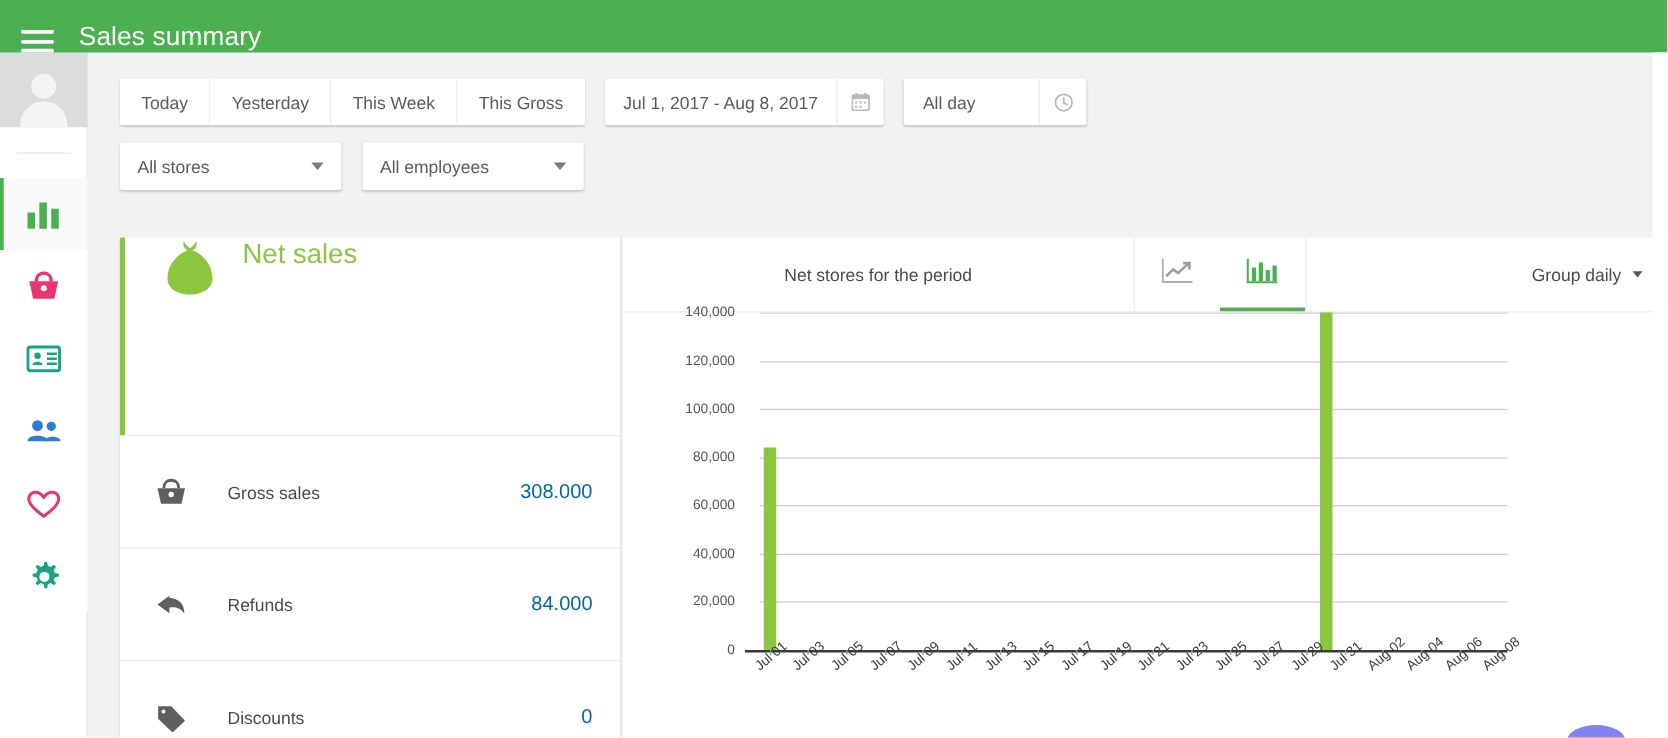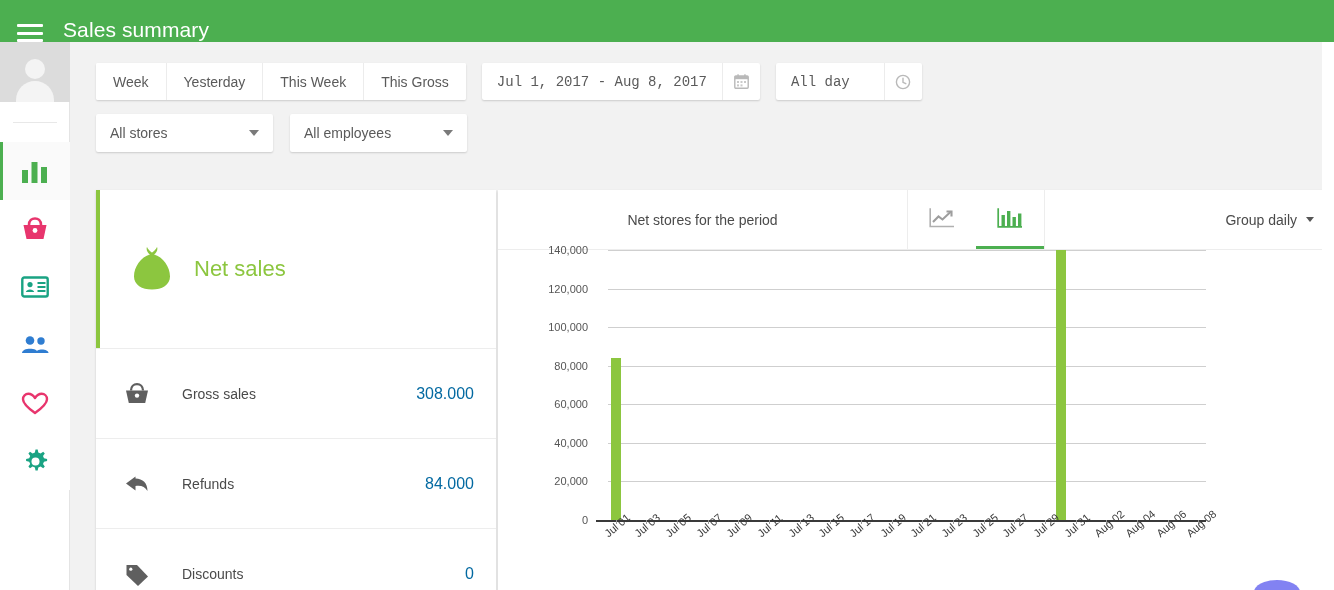--- a/index.html
+++ b/index.html
@@ -69,21 +69,21 @@
   .seg button {
     border: none; background: #fff; font-family: inherit; font-size: 14px; color: #5a5a5a;
     padding: 0 17px; height: 37px; cursor: pointer; border-right: 1px solid #ececec;
     white-space: nowrap;
   }
   .seg button:last-child { border-right: none; }
 
   .field {
     display: flex; align-items: center; background: #fff; height: 37px;
     border-radius: 2px; box-shadow: 0 1px 2px rgba(0,0,0,.16);
-    margin-left: 16px; cursor: pointer; font-family: Liberation Mono, monospace;
+    margin-left: 16px; cursor: pointer;
   }
   .field .val { font-size: 14px; color: #5a5a5a; padding: 0 15px; white-space: nowrap; }
   .field .ico {
     width: 38px; height: 37px; display: flex; align-items: center; justify-content: center;
     border-left: 1px solid #ececec;
   }
 
   .select {
     position: relative; display: flex; align-items: center; justify-content: space-between;
     background: #fff; height: 38px; width: 177px; border-radius: 2px;
@@ -96,21 +96,21 @@
     border-top: 6px solid #7a7a7a; margin-right: 14px;
   }
 
   
   .panels { position: absolute; top: 148px; left: 26px; display: flex; }
   .kpi-card {
     width: 400px; background: #fff; box-shadow: 0 1px 2px rgba(0,0,0,.16);
     position: relative;
   }
   .kpi-main {
-    height: 158px; display: flex; align-items: center; padding: 0 22px 0 24px;
+    height: 158px; display: flex; align-items: flex-start; padding: 0 22px 0 24px;
     border-left: 4px solid #8cc63f; position: relative;
   }
   .kpi-main .bagicon { width: 56px; display: flex; justify-content: center; }
   .kpi-main .klabel { font-size: 22px; color: #8cc63f; margin-left: 14px; }
   .kpi-main .kright { margin-left: auto; text-align: right; }
   .kpi-main .kval { font-size: 27px; color: #333; font-weight: 400; letter-spacing: -.2px; }
   .kpi-main .kdelta { font-size: 14px; color: #444; margin-top: 6px; white-space: nowrap; }
   .kpi-main .kdelta .up { color: #5cbf5c; }
   .kpi-main .kdelta .amt { color: #8cc63f; }
 
@@ -263,21 +263,21 @@
         </svg>
       </span>
     </div>
   </div>
 
   <div class="content">
 
     <div class="filters">
       <div class="row1">
         <div class="seg">
-          <button>Week</button>
+          <button>Today</button>
           <button>Yesterday</button>
           <button>This Week</button>
           <button>This Gross</button>
         </div>
 
         <div class="field">
           <span class="val">Jul 1, 2017 - Aug 8, 2017</span>
           <span class="ico">
             <svg width="15" height="15" viewBox="0 0 15 15">
               <rect x="0.8" y="2" width="13.4" height="12.2" rx="1" fill="none" stroke="#b9b9b9" stroke-width="1.4"></rect>

